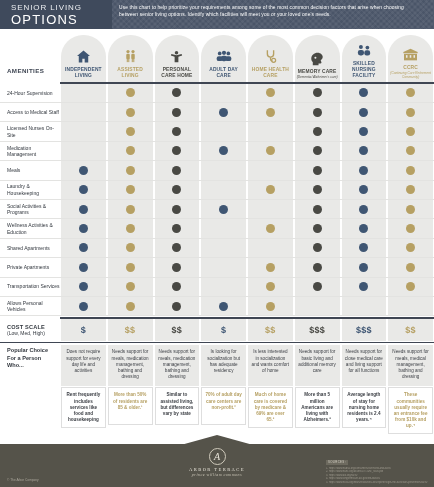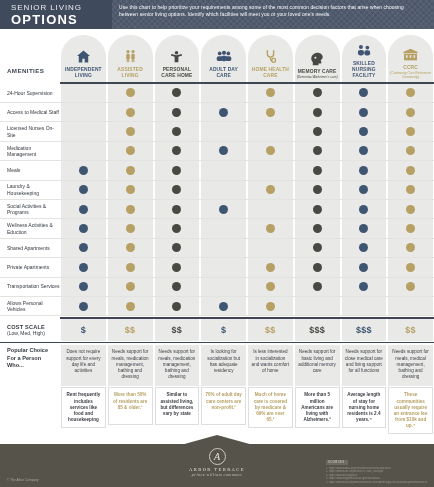--- a/index.html
+++ b/index.html
@@ -18,21 +18,21 @@
     background-image:
       repeating-linear-gradient(45deg, rgba(255,255,255,.045) 0 2px, transparent 2px 4px),
       repeating-linear-gradient(-45deg, rgba(255,255,255,.045) 0 2px, transparent 2px 4px);
   }
   .title-block {
     position: absolute; left: 0; top: 0; width: 112px; height: 29px;
     background: #3f4a5c; color: #fff;
     padding: 3px 0 16px 11px;
   }
   .title-1 { font-size: 8px; letter-spacing: .9px; color:#eceef1; line-height: 10px; }
-  .title-2 { font-size: 13px; font-weight: 700; letter-spacing: 1.2px; line-height: 14px; }
+  .title-2 { font-size: 13px; font-weight: 400; letter-spacing: 1.2px; line-height: 14px; }
   .intro {
     position: absolute; left: 119px; top: 4px; width: 305px;
     color: #ffffff; font-size: 4.9px; line-height: 7.2px; letter-spacing: .1px;
   }
 
   
   .colhead-row {
     position: absolute; top: 29px; left: 0; width: 434px; height: 53px;
     display: flex; background:#fff;
   }

